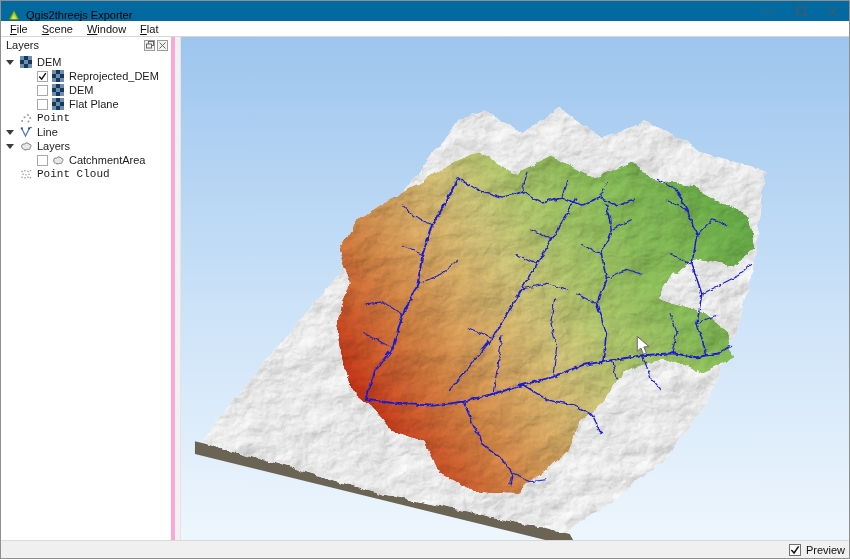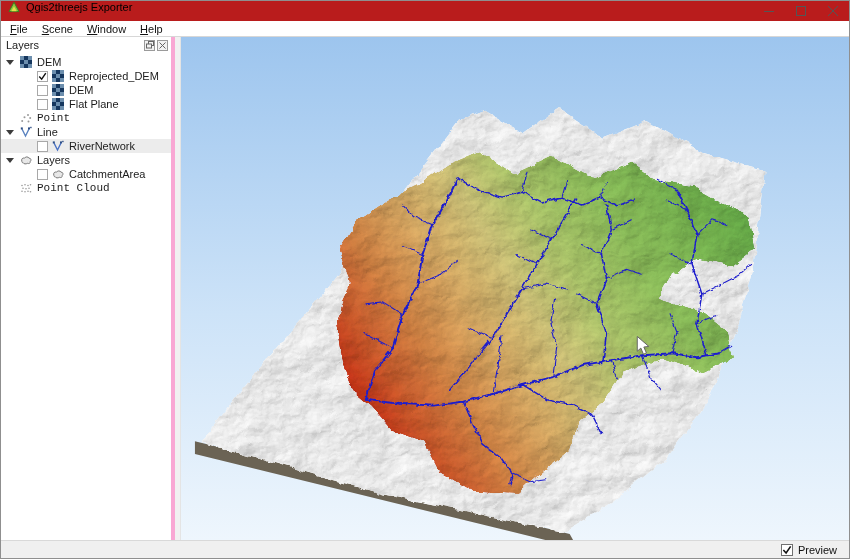--- a/index.html
+++ b/index.html
@@ -1,20 +1,20 @@
 <!DOCTYPE html>
 <html><head>
 <meta charset="utf-8">
 <style>
   html,body{margin:0;padding:0;background:#dcdcdc;}
   .window{width:850px;height:559px;box-sizing:border-box;border:1px solid #8f8f8f;
     background:#fff;font-family:"Liberation Sans",sans-serif;font-size:11px;color:#111;
     display:flex;flex-direction:column;overflow:hidden;position:relative;}
   
-  .titlebar{height:20px;flex:0 0 auto;display:flex;align-items:flex-start;background:#b91c1c;padding-left:7px;}
+  .titlebar{height:20px;flex:0 0 auto;display:flex;align-items:flex-end;background:#0369a1;padding-left:7px;}
   .app-icon{width:12px;height:12px;flex:0 0 auto;}
   .title-text{margin-left:6px;font-size:11px;color:#000;}
   .win-controls{margin-left:auto;display:flex;height:100%;}
   .win-btn{width:32px;height:100%;display:flex;align-items:center;justify-content:center;}
   
   .menubar{height:15px;flex:0 0 auto;display:flex;align-items:center;background:#fff;
     border-bottom:1px solid #d7d7d7;padding-left:2px;}
   .menu-item{display:inline-block;padding:0 7px;color:#111;}
   .menu-item::first-letter{text-decoration:underline;}
   
@@ -36,21 +36,21 @@
   .tri{width:0;height:0;border-left:4px solid transparent;border-right:4px solid transparent;border-top:5px solid #3c3c3c;}
   .cb{width:11px;height:11px;box-sizing:border-box;border:1px solid #a8a8a8;background:#fff;
     margin-right:4px;display:flex;align-items:center;justify-content:center;}
   .licon{width:12px;height:12px;margin-right:5px;flex:0 0 auto;}
   .row-label{color:#1c1c1c;}
   
   .viewport{flex:1;position:relative;overflow:hidden;min-width:0;}
   .viewport svg{display:block;width:100%;height:100%;}
   
   .statusbar{height:17px;flex:0 0 auto;background:#f0f0f0;border-top:1px solid #d9d9d9;
-    display:flex;align-items:center;justify-content:flex-end;padding-right:12px;}
+    display:flex;align-items:center;justify-content:flex-end;padding-right:4px;}
   .sb-cb{width:12px;height:12px;box-sizing:border-box;border:1px solid #707070;background:#fff;
     margin-right:5px;display:flex;align-items:center;justify-content:center;}
 </style>
 </head>
 <body>
 
 <div class="window">
 
   <div class="titlebar">
     <svg class="app-icon" viewBox="0 0 12 12">
@@ -74,21 +74,21 @@
             <path d="M0,0 L10,10 M10,0 L0,10" stroke="#555" stroke-width="1"></path>
           </svg>
       </div>
     </div>
   </div>
 
   <div class="menubar">
     <span class="menu-item">File</span>
     <span class="menu-item">Scene</span>
     <span class="menu-item">Window</span>
-    <span class="menu-item">Help</span>
+    <span class="menu-item">Flat</span>
   </div>
 
   <div class="main">
 
     <div class="side">
       <div class="panel">
         <div class="dock-header">
           <span class="dock-title">Layers</span>
           <div class="dock-btn">
             <svg width="8" height="8">
@@ -193,30 +193,20 @@
               </span>
             <svg class="licon" viewBox="0 0 12 12">
               <path d="M2,3 L5.5,10 L9,3" stroke="#5b83c0" stroke-width="1.4" fill="none"></path>
               <rect x="0.8" y="1.4" width="2" height="2" fill="#2d4f86"></rect>
                 <rect x="8" y="1.4" width="2" height="2" fill="#2d4f86"></rect>
                 <rect x="10.2" y="0.8" width="1.4" height="1.4" fill="#2d4f86"></rect>
             </svg>
             <span class="row-label">Line</span>
           </div>
 
-          <div class="row lvl1 selected">
-            <span class="cb"></span>
-            <svg class="licon" viewBox="0 0 12 12">
-              <path d="M2,3 L5.5,10 L9,3" stroke="#4a72c4" stroke-width="1.4" fill="none"></path>
-              <rect x="0.8" y="1.4" width="2" height="2" fill="#2d4f86"></rect>
-                <rect x="8" y="1.4" width="2" height="2" fill="#2d4f86"></rect>
-                <rect x="10.2" y="0.8" width="1.4" height="1.4" fill="#2d4f86"></rect>
-            </svg>
-            <span class="row-label">RiverNetwork</span>
-          </div>
 
           <div class="row lvl0">
             <span class="expander">
                 <span class="tri"></span>
               </span>
             <svg class="licon" viewBox="0 0 13 12">
               <path d="M2,7.5 C1,5 3,3.2 5,4 C5.5,2.2 9,2.2 9.8,4 C12,3.8 12.5,6.5 11,7.8 C11.5,9.5 9.5,10.3 8,9.6 C6.5,10.6 4,10.4 3.5,9 C2.2,9 2,8.2 2,7.5 Z" fill="#e8e8e8" stroke="#707070" stroke-width="1"></path>
             </svg>
             <span class="row-label">Layers</span>
           </div>

